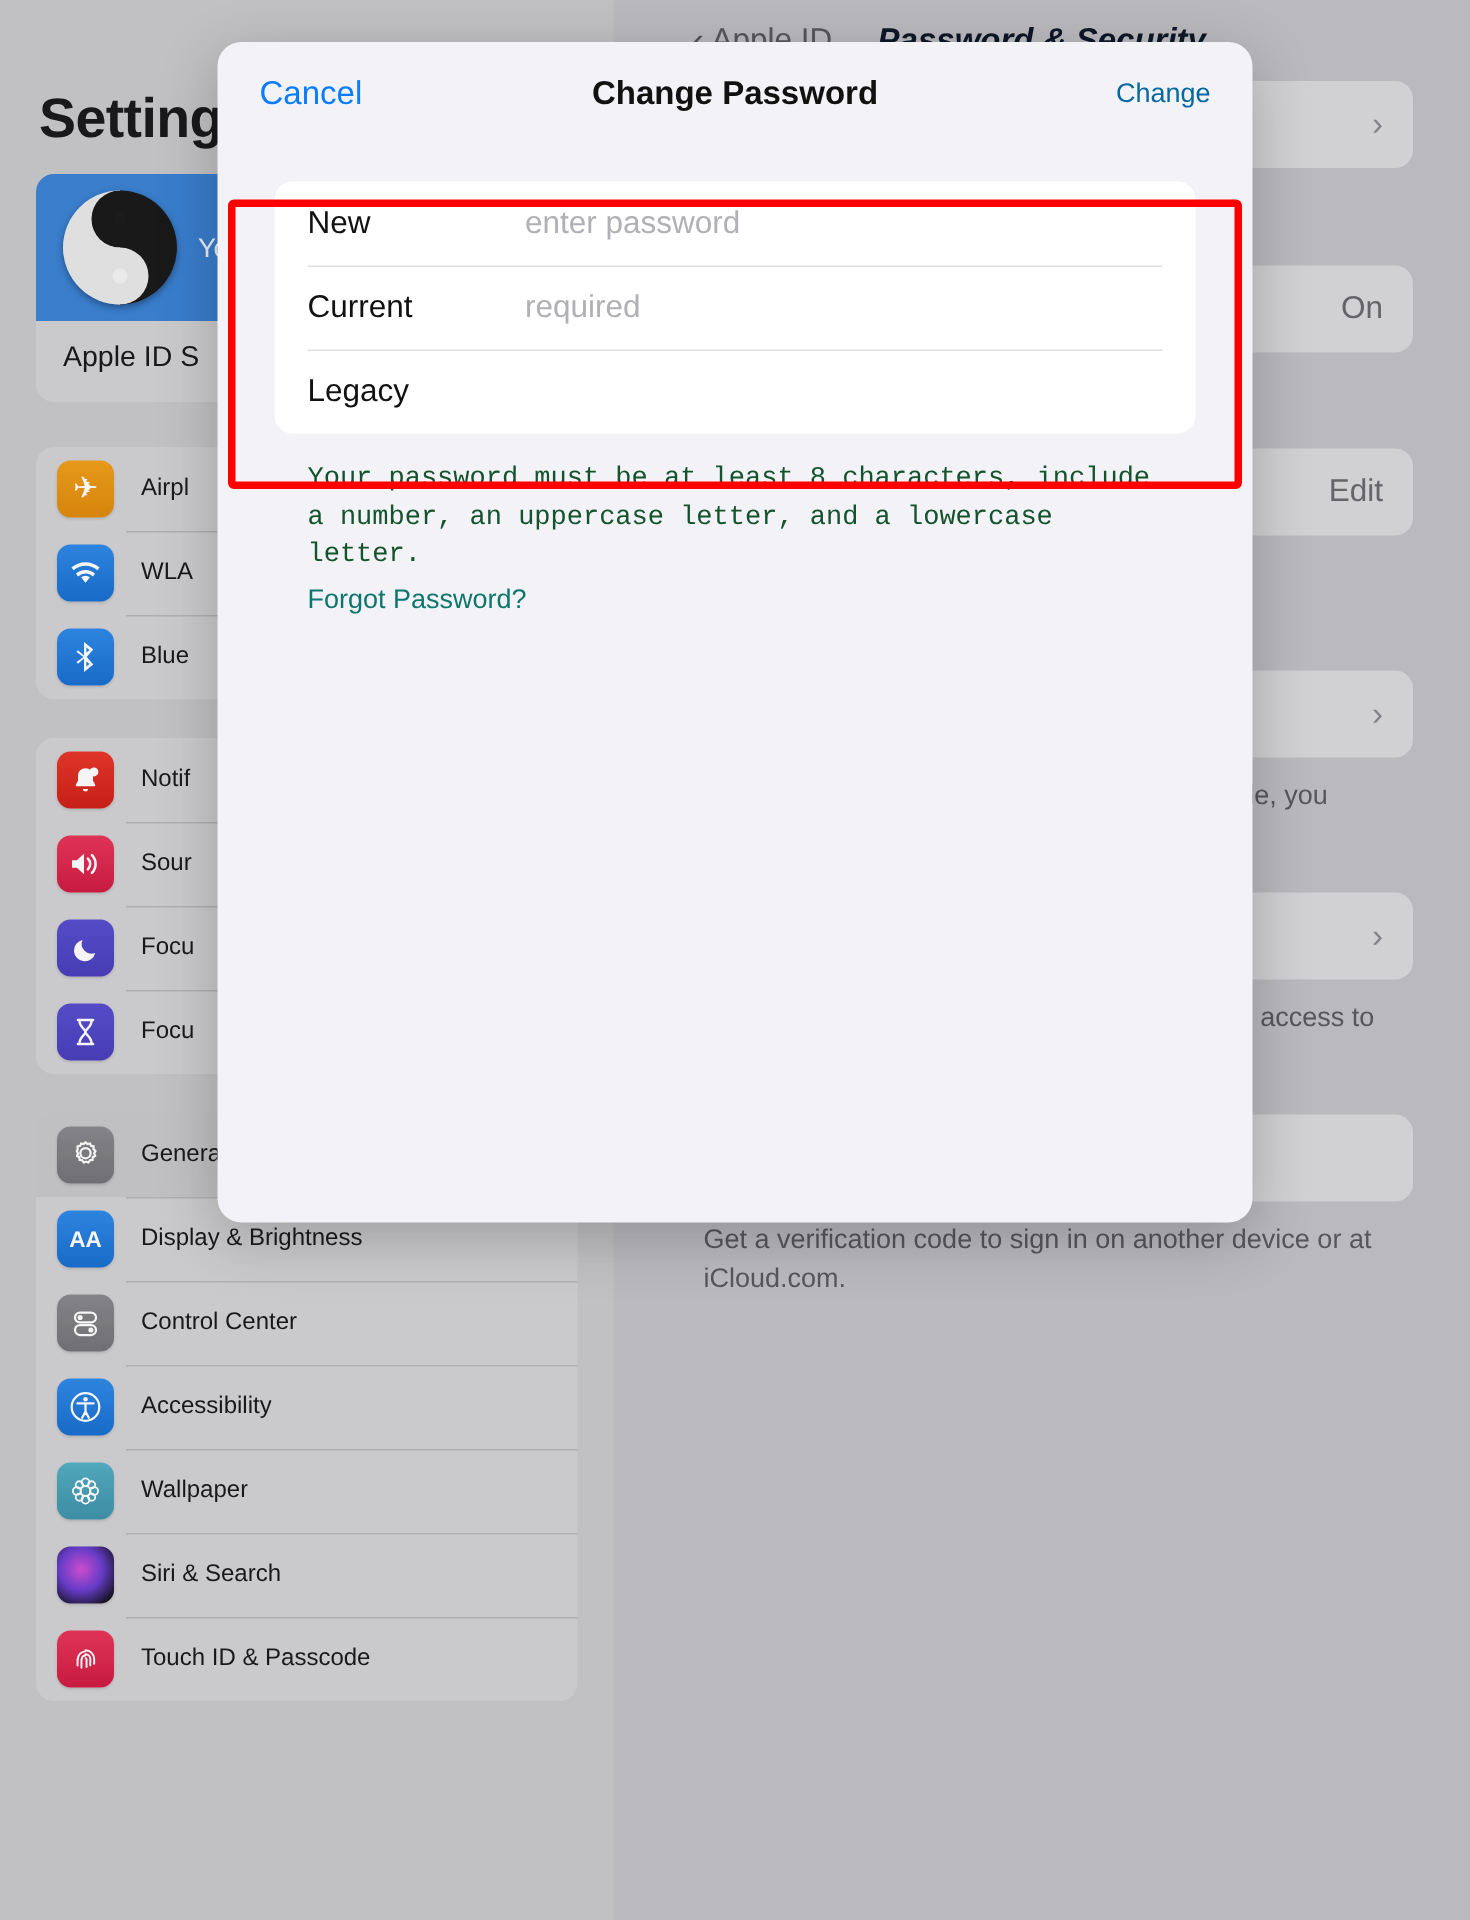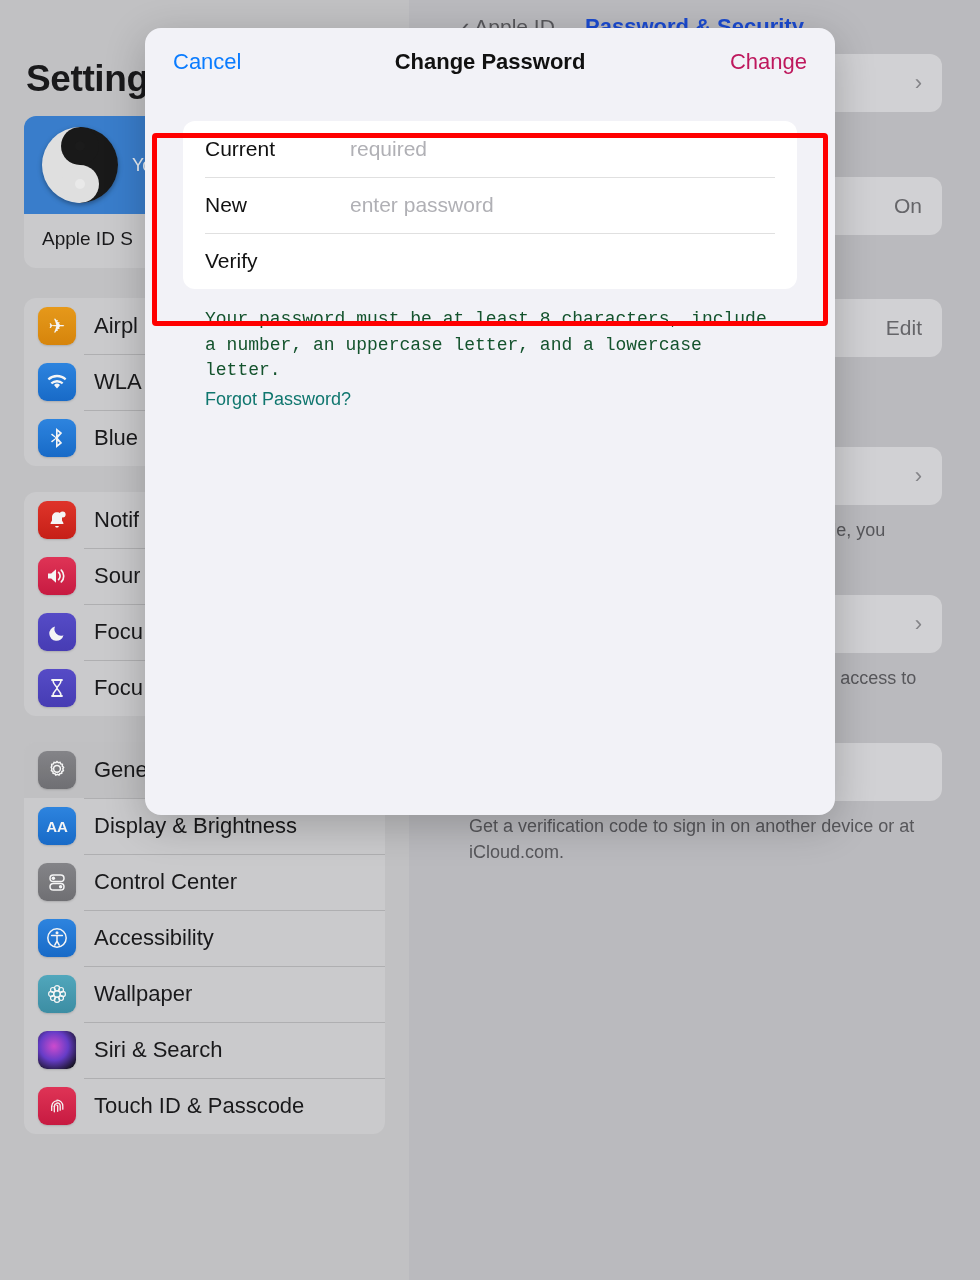--- a/index.html
+++ b/index.html
@@ -84,21 +84,21 @@
     content:""; position:absolute; left:60px; right:0; top:0;
     height:1px; background:rgba(0,0,0,.13);
   }
   .sb-ic {
     width:38px; height:38px; border-radius:9px; flex:none;
     display:flex; align-items:center; justify-content:center;
     color:#fff; font-size:20px; line-height:1;
     box-shadow:0 1px 2px rgba(0,0,0,.15);
   }
   .sb-lbl {
-    margin-left:18px; font-size:22px; color:#1b1b1d;
+    margin-left:18px; font-size:16px; color:#1b1b1d;
     white-space:nowrap; overflow:hidden;
   }
   .sb-row.sel { background:rgba(0,0,0,.05); }
 
   
   .ic-airplane{background:linear-gradient(180deg,#f0a01c,#df8a0c);}
   .ic-wifi    {background:linear-gradient(180deg,#2f8ae8,#1a6fd0);}
   .ic-bt      {background:linear-gradient(180deg,#2f8ae8,#1a6fd0);}
   .ic-notif   {background:linear-gradient(180deg,#e8372c,#cf2119);}
   .ic-sound   {background:linear-gradient(180deg,#e8365a,#d01c44);}
@@ -122,21 +122,21 @@
   }
   .nav {
     height:54px; display:flex; align-items:center; justify-content:center;
     position:relative;
   }
   .nav-back {
     position:absolute; left:14px; display:flex; align-items:center;
     color:#5b5b5f; font-size:21px;
   }
   .nav-back .chev { font-size:25px; margin-right:5px; }
-  .nav-title { font-size:22px; font-weight:bold; color:#1d4ed8; }
+  .nav-title { font-size:22px; font-weight:bold; color:#0f172a;font-style:italic; }
 
   .d-card {
     background:rgba(255,255,255,.40);
     border-radius:12px;
     overflow:hidden;
     margin-bottom:9px;
   }
   .d-row {
     height:58px; display:flex; align-items:center;
     padding:0 20px; position:relative;
@@ -164,21 +164,21 @@
   .m-head {
     height:68px; display:flex; align-items:center;
     padding:0 28px; position:relative;
   }
   .m-cancel { font-size:22px; color:#0a7cff; cursor:pointer; }
   .m-title {
     position:absolute; left:0; right:0; text-align:center;
     font-size:22px; font-weight:bold; color:#111;
     pointer-events:none;
   }
-  .m-change { margin-left:auto; font-size:22px; color:#be185d; }
+  .m-change { margin-left:auto; font-size:18px; color:#0369a1; }
 
   .m-body { padding:25px 38px 0 38px; }
   .fields {
     background:#fff;
     border-radius:12px;
     overflow:hidden;
   }
   .f-row {
     height:56px; display:flex; align-items:center;
     padding:0 22px; position:relative;
@@ -451,29 +451,29 @@
 <div class="modal">
   <div class="m-head">
     <span class="m-cancel">Cancel</span>
     <span class="m-title">Change Password</span>
     <span class="m-change">Change</span>
   </div>
 
   <div class="m-body">
     <div class="fields">
       <div class="f-row">
+        <span class="f-lbl">New</span>
+        <input class="f-inp" type="password" placeholder="enter password" style="">
+      </div>
+      <div class="f-row">
         <span class="f-lbl">Current</span>
         <input class="f-inp" type="password" placeholder="required" style="">
       </div>
       <div class="f-row">
-        <span class="f-lbl">New</span>
-        <input class="f-inp" type="password" placeholder="enter password" style="">
-      </div>
-      <div class="f-row">
-        <span class="f-lbl">Verify</span>
+        <span class="f-lbl">Legacy</span>
       </div>
     </div>
 
     <div class="m-note">Your password must be at least 8 characters, include a number, an uppercase letter, and a lowercase letter.</div>
     <div class="m-forgot">Forgot Password?</div>
   </div>
 </div>
 
 <div class="redbox"></div>
 

